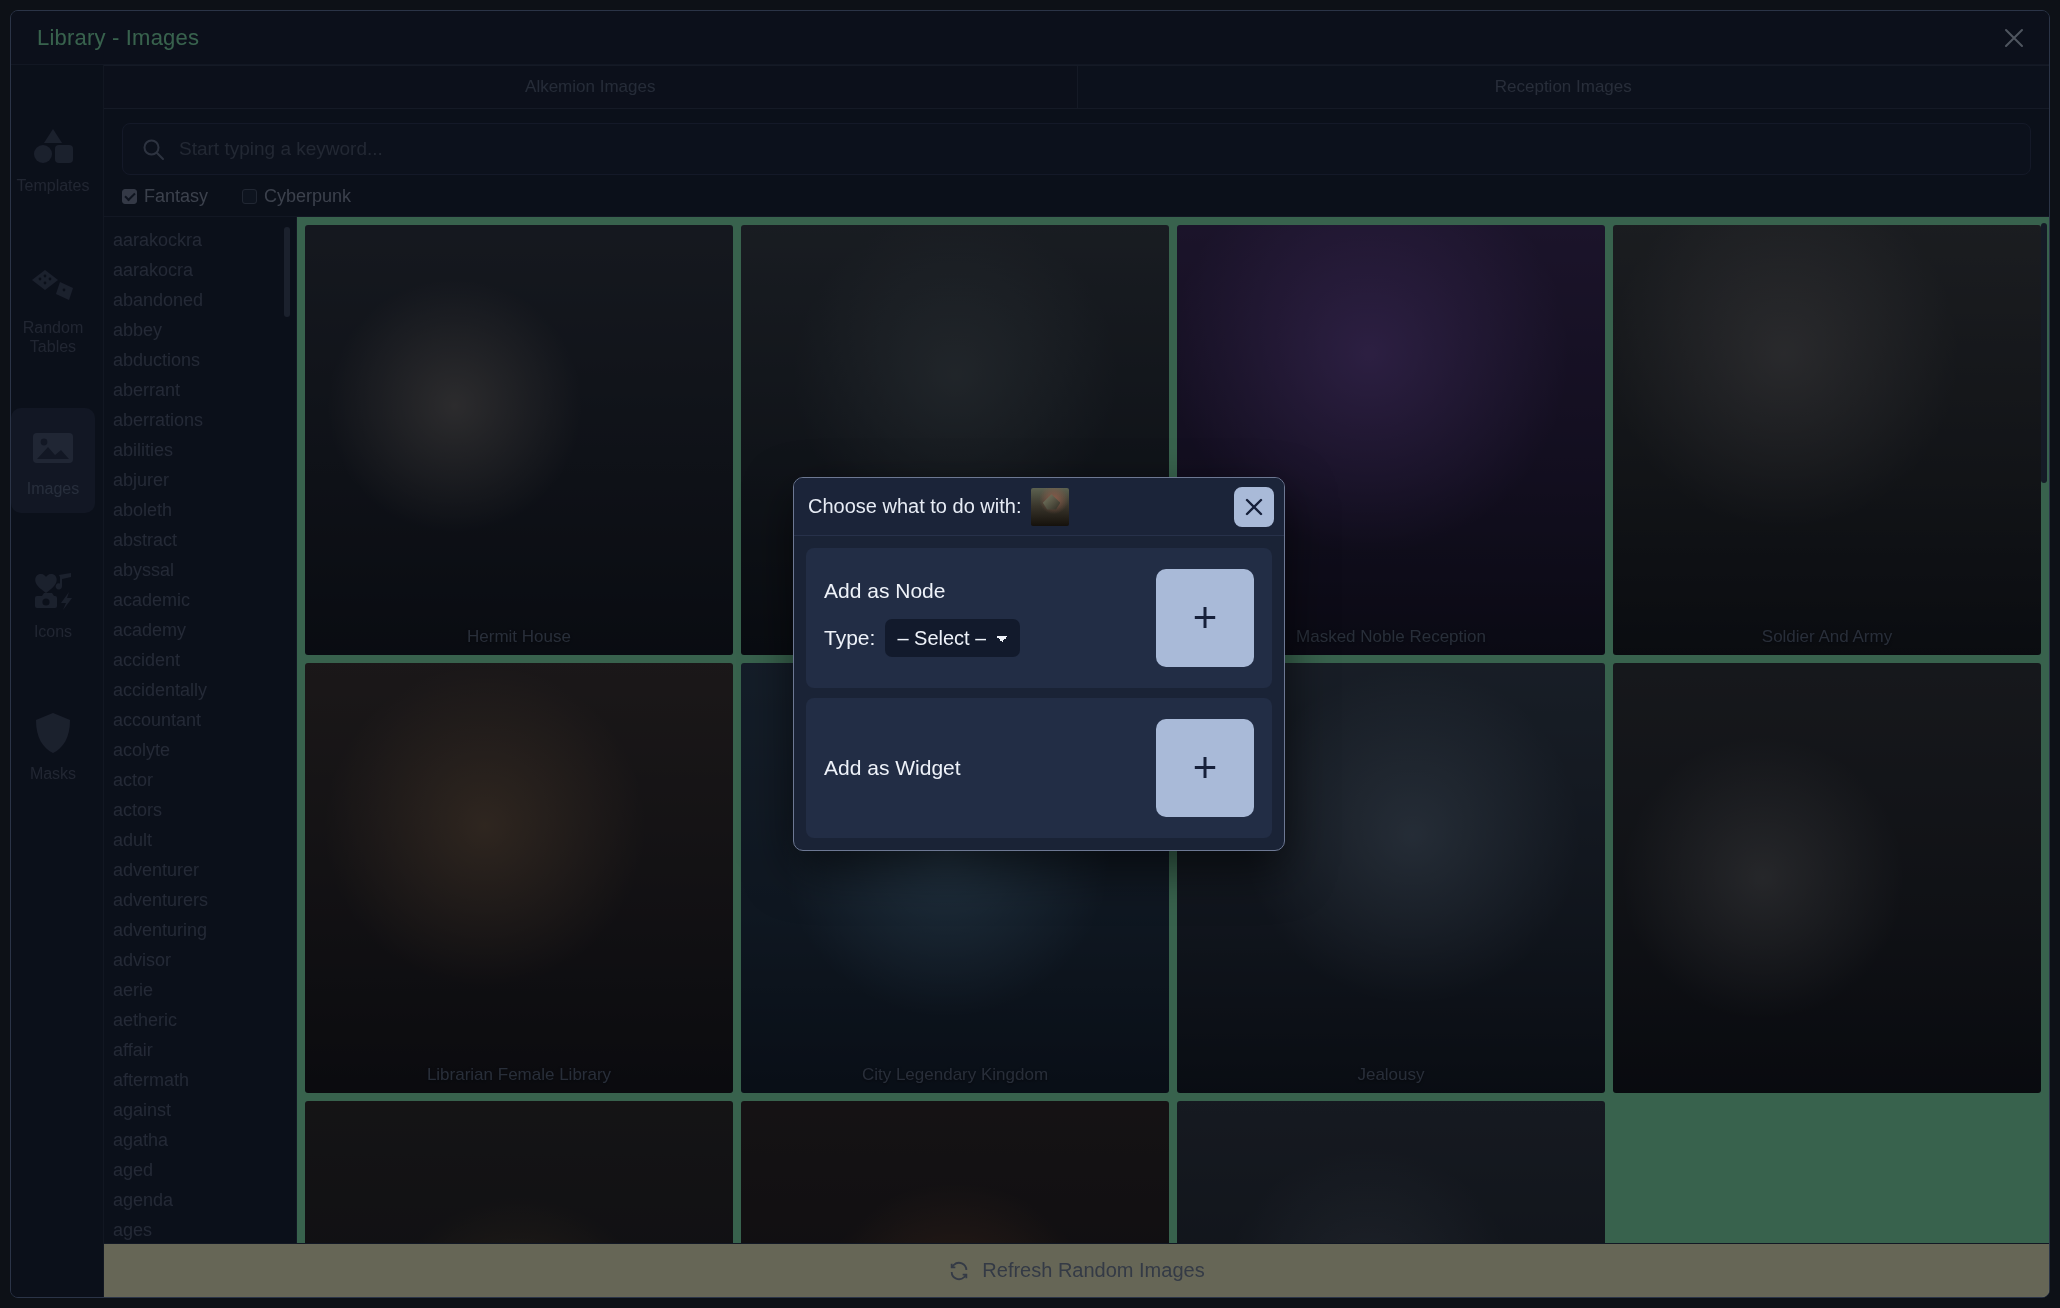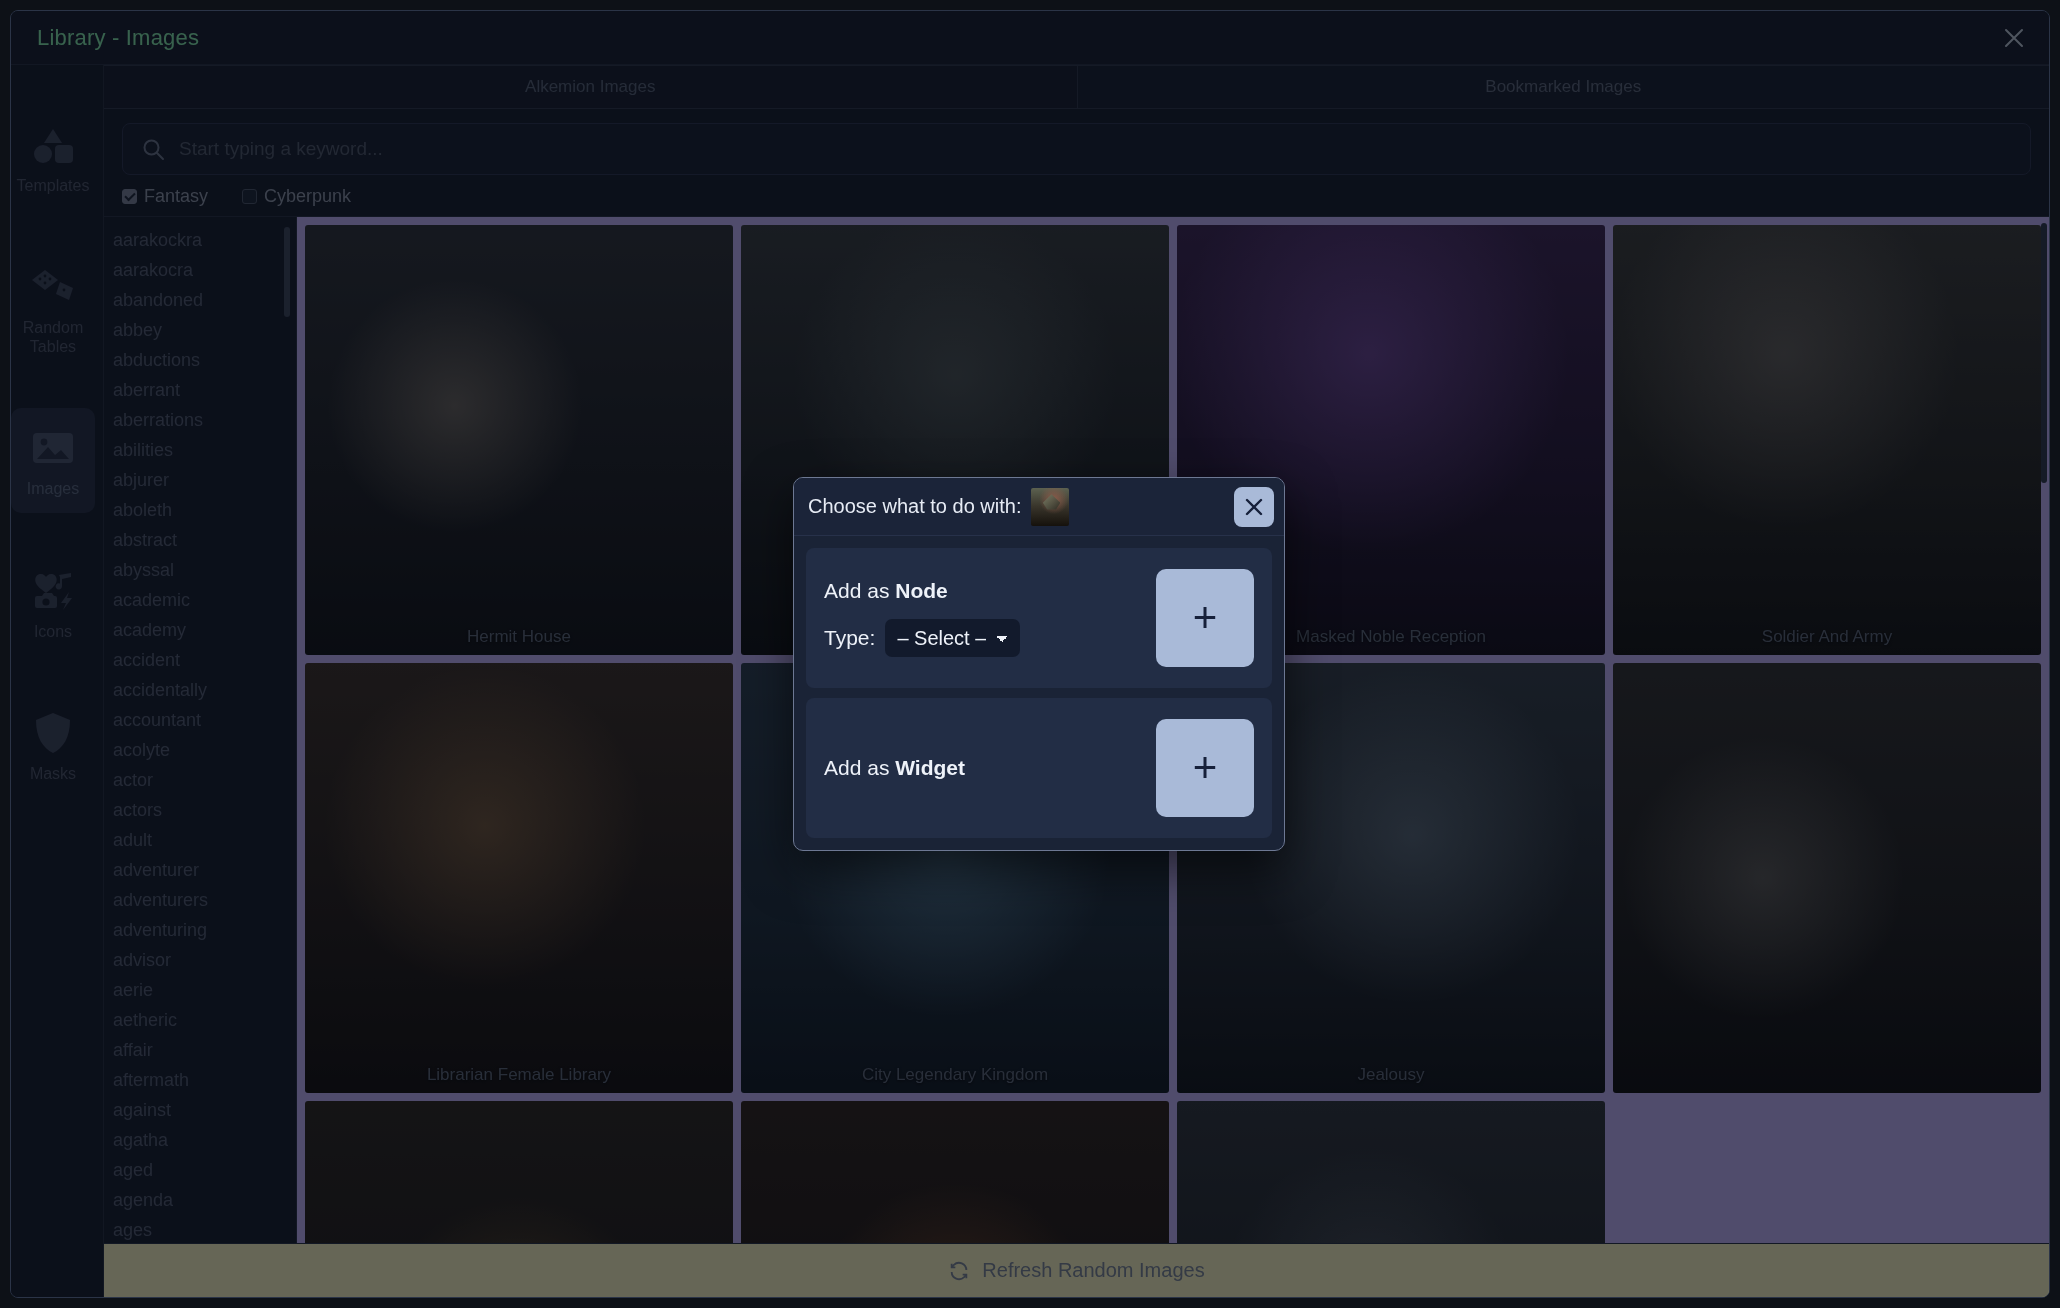--- a/index.html
+++ b/index.html
@@ -208,21 +208,21 @@
     width: 6px; height: 90px;
     background: #3b4considering; background: #3b4658;
     border-radius: 3px;
   }
 
   
   .gallery {
     flex: 1 1 auto;
     position: relative;
     overflow: hidden;
-    background: #c4b5fd;
+    background: #86efac;
     padding: 8px 8px 0 8px;
   }
   .grid {
     display: grid;
     grid-template-columns: repeat(4, 1fr);
     gap: 8px;
   }
   .cell {
     position: relative;
     height: 430px;
@@ -325,21 +325,21 @@
   .option {
     background: #222d45;
     border-radius: 8px;
     display: flex;
     align-items: center;
     padding: 18px 18px;
     min-height: 140px;
   }
   .option-left { flex: 1 1 auto; display: flex; flex-direction: column; gap: 16px; }
   .option-title { color: #eef2f9; font-size: 21px; font-weight: 400; }
-  .option-title b { font-weight: 700; }
+  .option-title b { font-weight: 400; }
   .type-row { display: flex; align-items: center; gap: 10px; }
   .type-label { color: #eef2f9; font-size: 21px; }
   .select {
     background: #121a2c;
     border: none;
     border-radius: 7px;
     color: #eef2f9;
     font-size: 20px;
     padding: 8px 12px;
     font-family: "Liberation Sans", sans-serif;
@@ -447,21 +447,21 @@
 
     </div>
 
     <div class="main">
 
       <div class="tabs">
         <div class="tab active">
           <span>Alkemion Images</span>
         </div>
         <div class="tab">
-          <span>Bookmarked Images</span>
+          <span>Reception Images</span>
         </div>
       </div>
 
       <div class="search-wrap">
         <div class="search-box">
           <span class="search-icon">
             <svg width="24" height="24" viewBox="0 0 24 24" fill="none" stroke="currentColor" stroke-width="2" aria-hidden="true">
               <circle cx="10.5" cy="10.5" r="7"></circle>
               <path d="M16 16 L22 22" stroke-linecap="round"></path>
             </svg>

